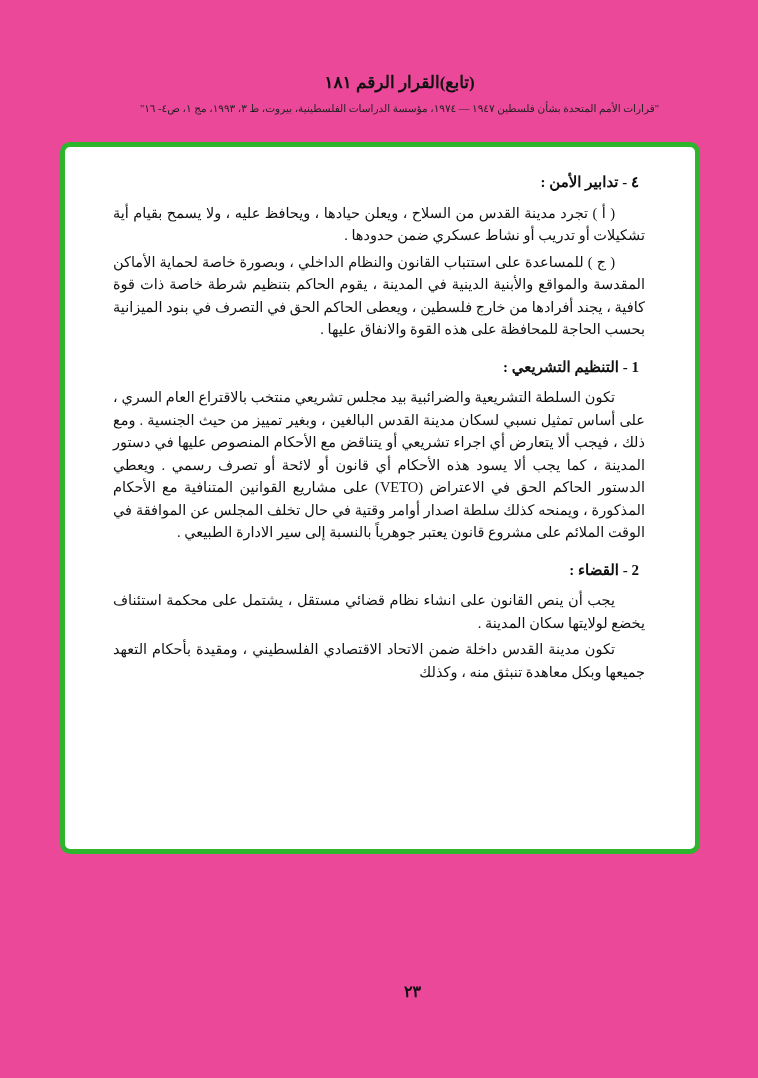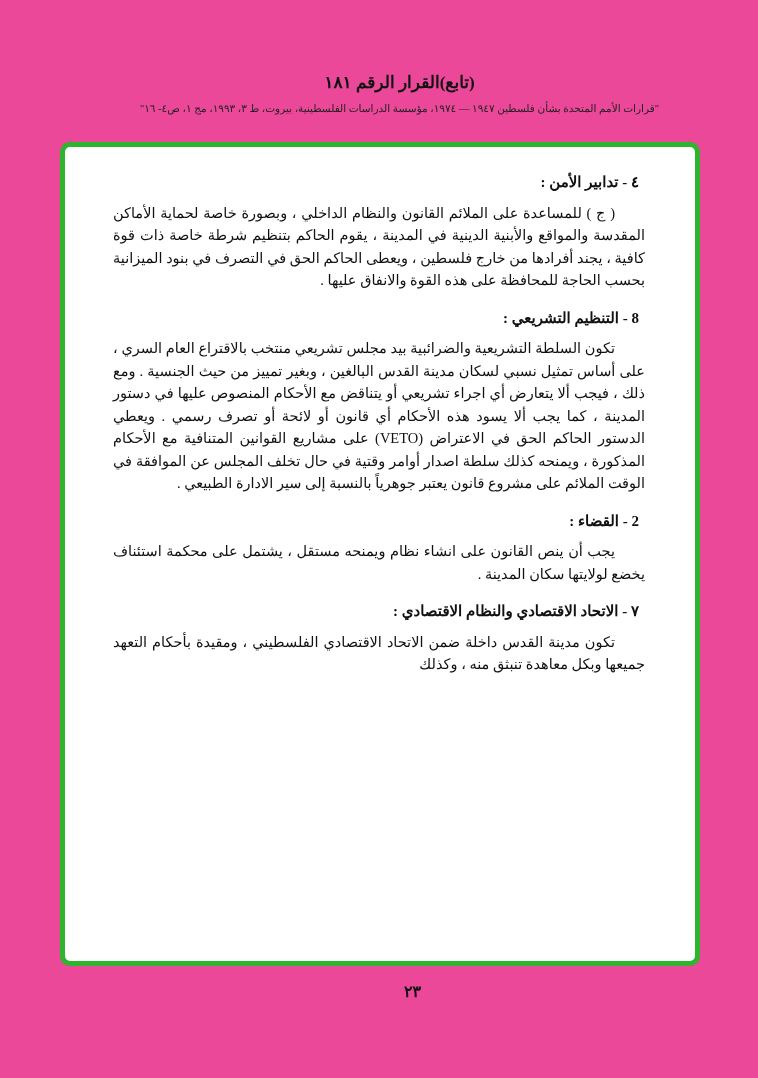--- a/index.html
+++ b/index.html
@@ -32,21 +32,21 @@
     text-align: center;
     direction: rtl;
     font-size: 10.5px;
     color: #222222;
   }
   .green-box {
     position: absolute;
     top: 142px;
     left: 60px;
     width: 640px;
-    height: 824px;
+    height: 712px;
     box-sizing: border-box;
     border: 5px solid var(--border-green, #2db52d);
     border-radius: 10px;
     background: #ffffff;
     overflow: hidden;
   }
   .content {
     direction: rtl;
     padding: 24px 50px 0 48px;
     font-size: 14.5px;
@@ -81,29 +81,29 @@
 <div class="page">
 
   <div class="header-title">(تابع)القرار الرقم ١٨١</div>
 
   <div class="citation">"قرارات الأمم المتحدة بشأن فلسطين ١٩٤٧ — ١٩٧٤، مؤسسة الدراسات الفلسطينية، بيروت، ط ٣، ١٩٩٣، مج ١، ص٤- ١٦"</div>
 
   <div class="green-box">
     <div class="content">
 
       <h3 class="first">٤ - تدابير الأمن :</h3>
-      <p>( ج ) للمساعدة على الملائم القانون والنظام الداخلي ، وبصورة خاصة لحماية الأماكن المقدسة والمواقع والأبنية الدينية في المدينة ، يقوم الحاكم بتنظيم شرطة خاصة ذات قوة كافية ، يجند أفرادها من خارج فلسطين ، ويعطى الحاكم الحق في التصرف في بنود الميزانية بحسب الحاجة للمحافظة على هذه القوة والانفاق عليها .</p>
+      <p>( أ ) تجرد مدينة القدس من السلاح ، ويعلن حيادها ، ويحافظ عليه ، ولا يسمح بقيام أية تشكيلات أو تدريب أو نشاط عسكري ضمن حدودها .</p>
+      <p>( ج ) للمساعدة على استتباب القانون والنظام الداخلي ، وبصورة خاصة لحماية الأماكن المقدسة والمواقع والأبنية الدينية في المدينة ، يقوم الحاكم بتنظيم شرطة خاصة ذات قوة كافية ، يجند أفرادها من خارج فلسطين ، ويعطى الحاكم الحق في التصرف في بنود الميزانية بحسب الحاجة للمحافظة على هذه القوة والانفاق عليها .</p>
 
-      <h3>8 - التنظيم التشريعي :</h3>
+      <h3>1 - التنظيم التشريعي :</h3>
       <p>تكون السلطة التشريعية والضرائبية بيد مجلس تشريعي منتخب بالاقتراع العام السري ، على أساس تمثيل نسبي لسكان مدينة القدس البالغين ، وبغير تمييز من حيث الجنسية . ومع ذلك ، فيجب ألا يتعارض أي اجراء تشريعي أو يتناقض مع الأحكام المنصوص عليها في دستور المدينة ، كما يجب ألا يسود هذه الأحكام أي قانون أو لائحة أو تصرف رسمي . ويعطي الدستور الحاكم الحق في الاعتراض (VETO) على مشاريع القوانين المتنافية مع الأحكام المذكورة ، ويمنحه كذلك سلطة اصدار أوامر وقتية في حال تخلف المجلس عن الموافقة في الوقت الملائم على مشروع قانون يعتبر جوهرياً بالنسبة إلى سير الادارة الطبيعي .</p>
 
       <h3>2 - القضاء :</h3>
-      <p>يجب أن ينص القانون على انشاء نظام ويمنحه مستقل ، يشتمل على محكمة استئناف يخضع لولايتها سكان المدينة .</p>
+      <p>يجب أن ينص القانون على انشاء نظام قضائي مستقل ، يشتمل على محكمة استئناف يخضع لولايتها سكان المدينة .</p>
 
-      <h3>٧ - الاتحاد الاقتصادي والنظام الاقتصادي :</h3>
       <p>تكون مدينة القدس داخلة ضمن الاتحاد الاقتصادي الفلسطيني ، ومقيدة بأحكام التعهد جميعها وبكل معاهدة تنبثق منه ، وكذلك</p>
 
     </div>
   </div>
 
   <div class="page-number">٢٣</div>
 
 </div>
 
 </body></html>

